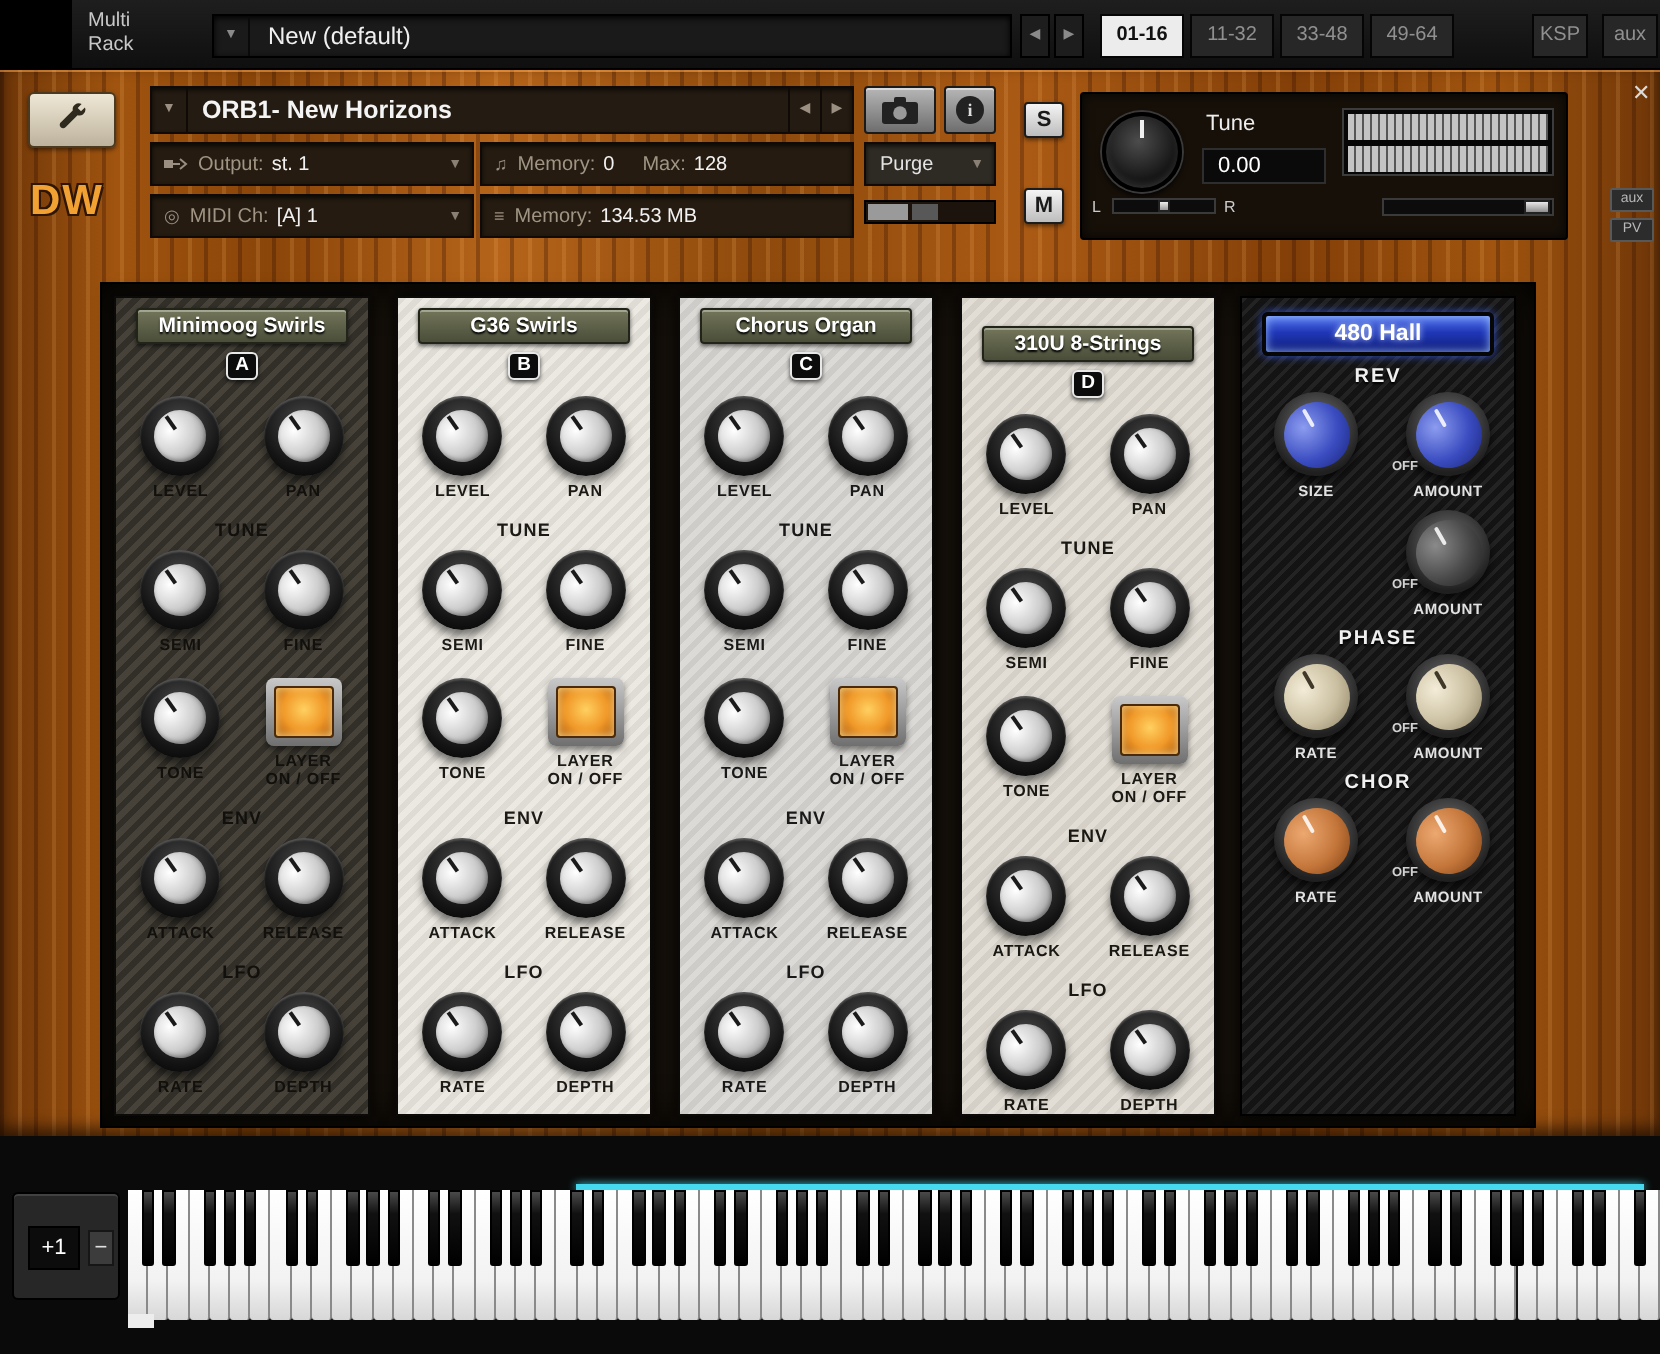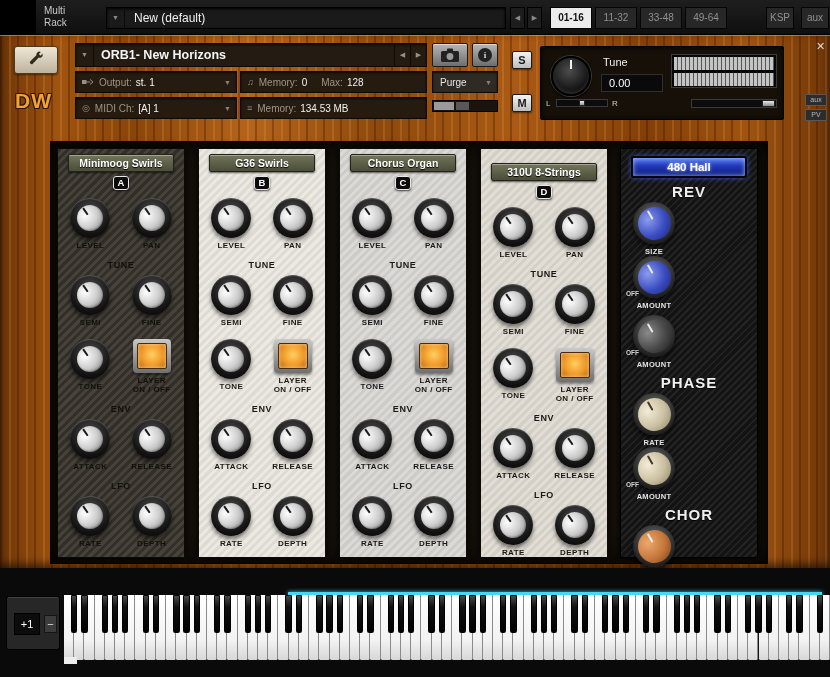--- a/index.html
+++ b/index.html
@@ -122,22 +122,22 @@
 
   
   .fx-panel { position:absolute; left:620px; top:112px; width:138px; height:410px;
     background-color:#1b1b1b; border:1px solid #000; box-shadow:0 0 8px rgba(0,0,0,.9);
     background-image:repeating-linear-gradient(135deg, rgba(255,255,255,.035) 0 2px, rgba(0,0,0,.28) 2px 5px); }
   .fx-display { margin:7px auto 2px; width:116px; height:22px; border:2px solid #060606; border-radius:3px;
     background:linear-gradient(#5a7af0,#2038b8 45%,#101c78); color:#fff; font-size:11.5px; font-weight:bold;
     line-height:19px; text-align:center; text-shadow:0 0 3px #bcd0ff;
     box-shadow:0 0 5px rgba(60,100,255,.8), inset 0 0 5px rgba(160,200,255,.9); }
   .fx-section { margin-top:5px; }
-  .fx-header { font-size:15px; font-weight:bold; letter-spacing:1px; color:#f0f0f0; text-align:center; text-shadow:0 1px 1px #000; }
-  .fx-knob-row { display:flex; justify-content:center; margin-top:2px;flex-direction:column; }
+  .fx-header { font-size:10px; font-weight:bold; letter-spacing:1px; color:#f0f0f0; text-align:center; text-shadow:0 1px 1px #000; }
+  .fx-knob-row { display:flex; justify-content:flex-end; margin-top:2px; }
   .fx-cell { position:relative; width:66px; display:flex; flex-direction:column; align-items:center; }
   .fx-off { position:absolute; left:5px; bottom:13px; font-size:6.5px; font-weight:bold; color:#d2d2d2; }
   .fx-label { margin-top:3px; font-size:7.5px; font-weight:bold; letter-spacing:.3px; color:#e2e2e2; text-align:center; }
   .fx-knob { width:42px; height:42px; border-radius:50%;
     background:radial-gradient(circle at 50% 40%, #7a7a7a, #1f1f1f 72%);
     display:flex; align-items:center; justify-content:center; box-shadow:0 3px 5px rgba(0,0,0,.65); }
   .fx-face { width:33px; height:33px; border-radius:50%; position:relative; transform:rotate(-30deg); }
   .fx-pointer { position:absolute; top:2px; left:50%; width:2px; height:10px; margin-left:-1px;
     background:rgba(255,255,255,.85); border-radius:1px; }
   .fx-blue   .fx-face { background:radial-gradient(circle at 38% 30%, #8c9cf0, #3a4cc0 55%, #1a2478); }

